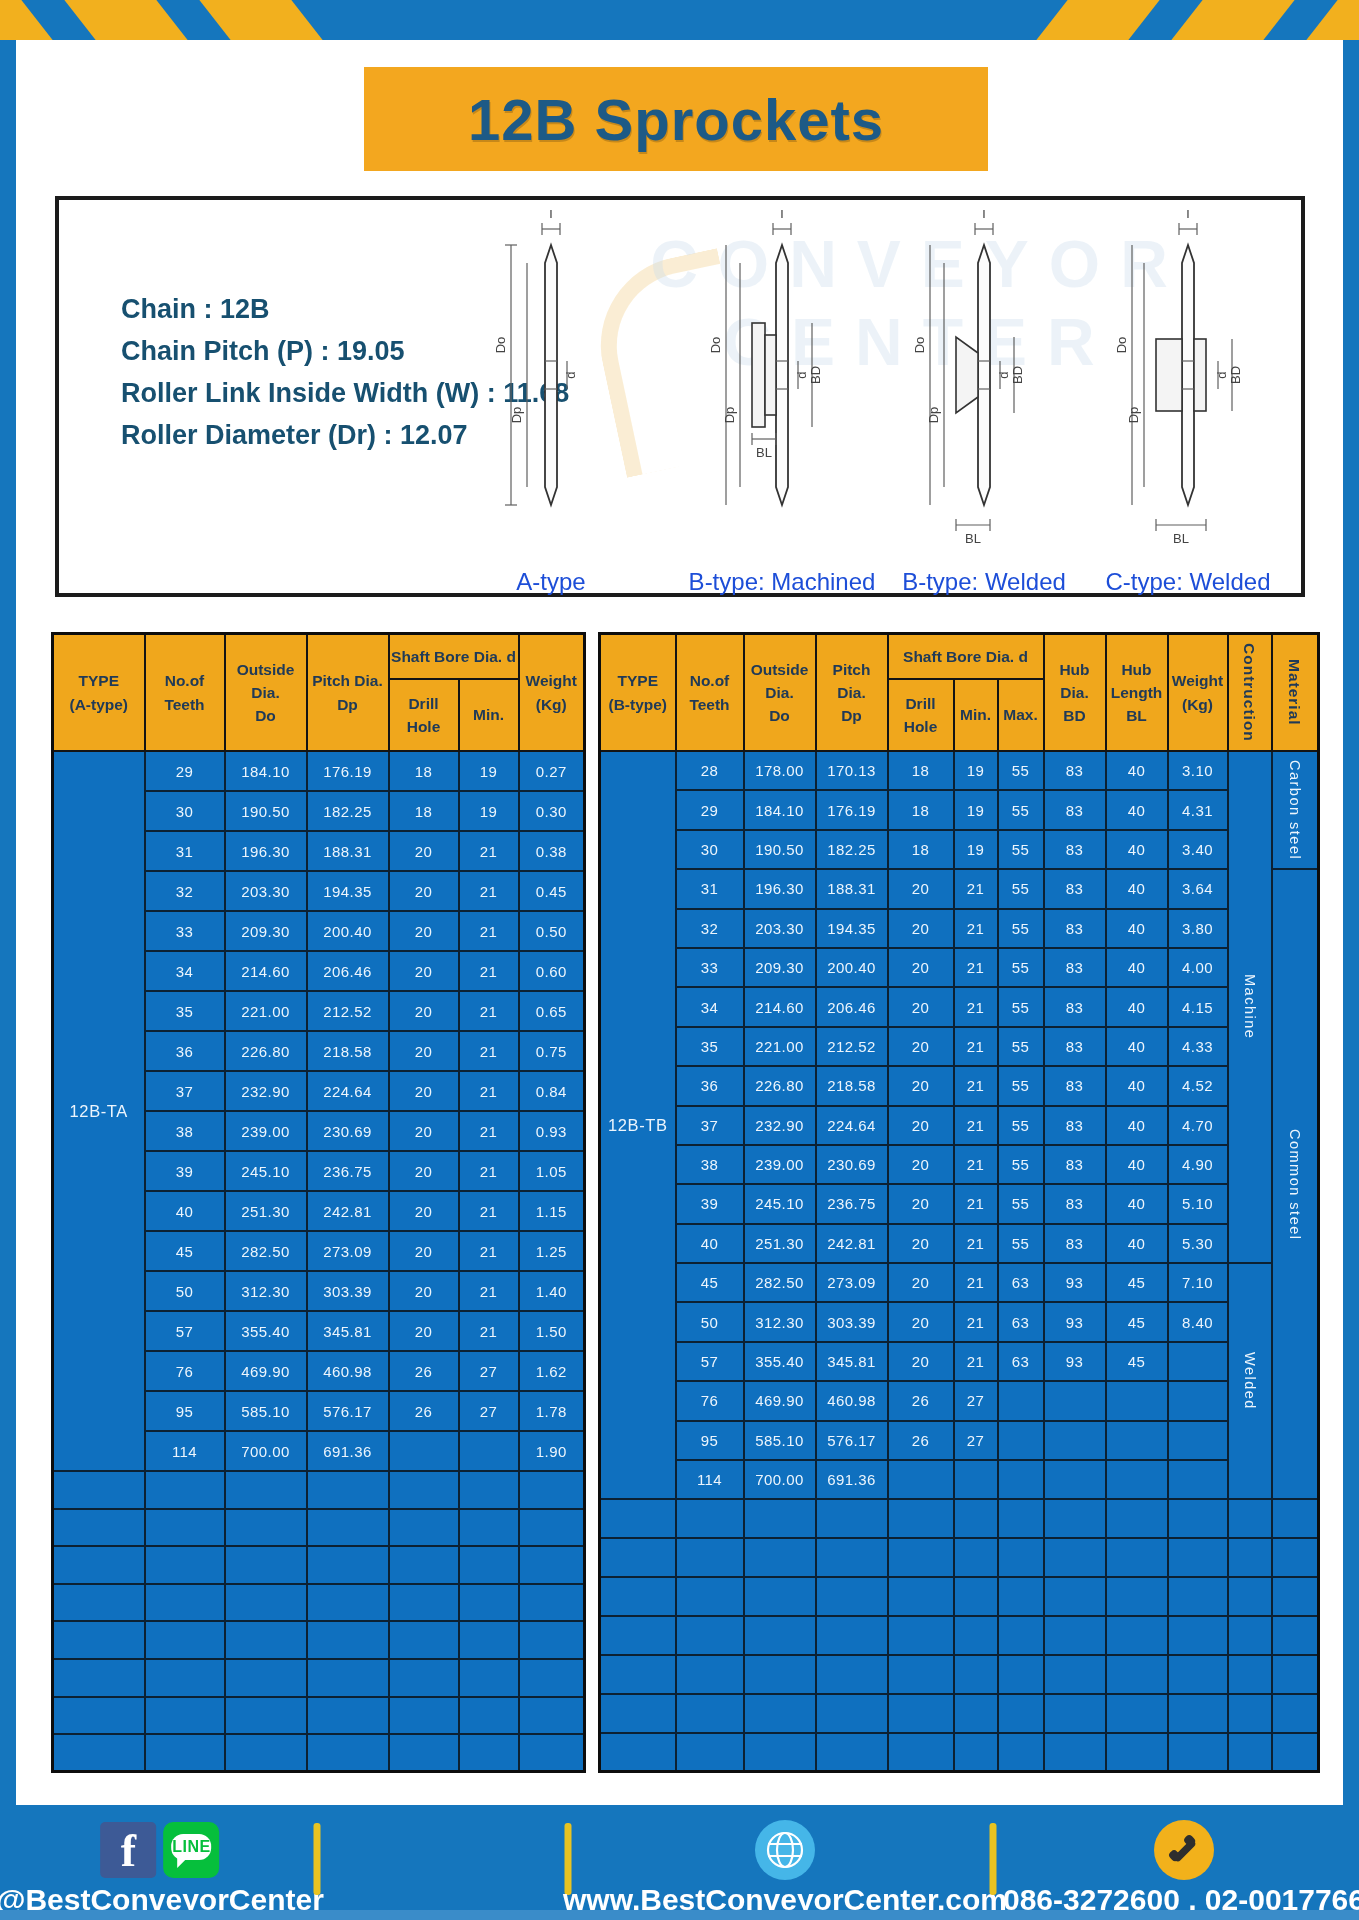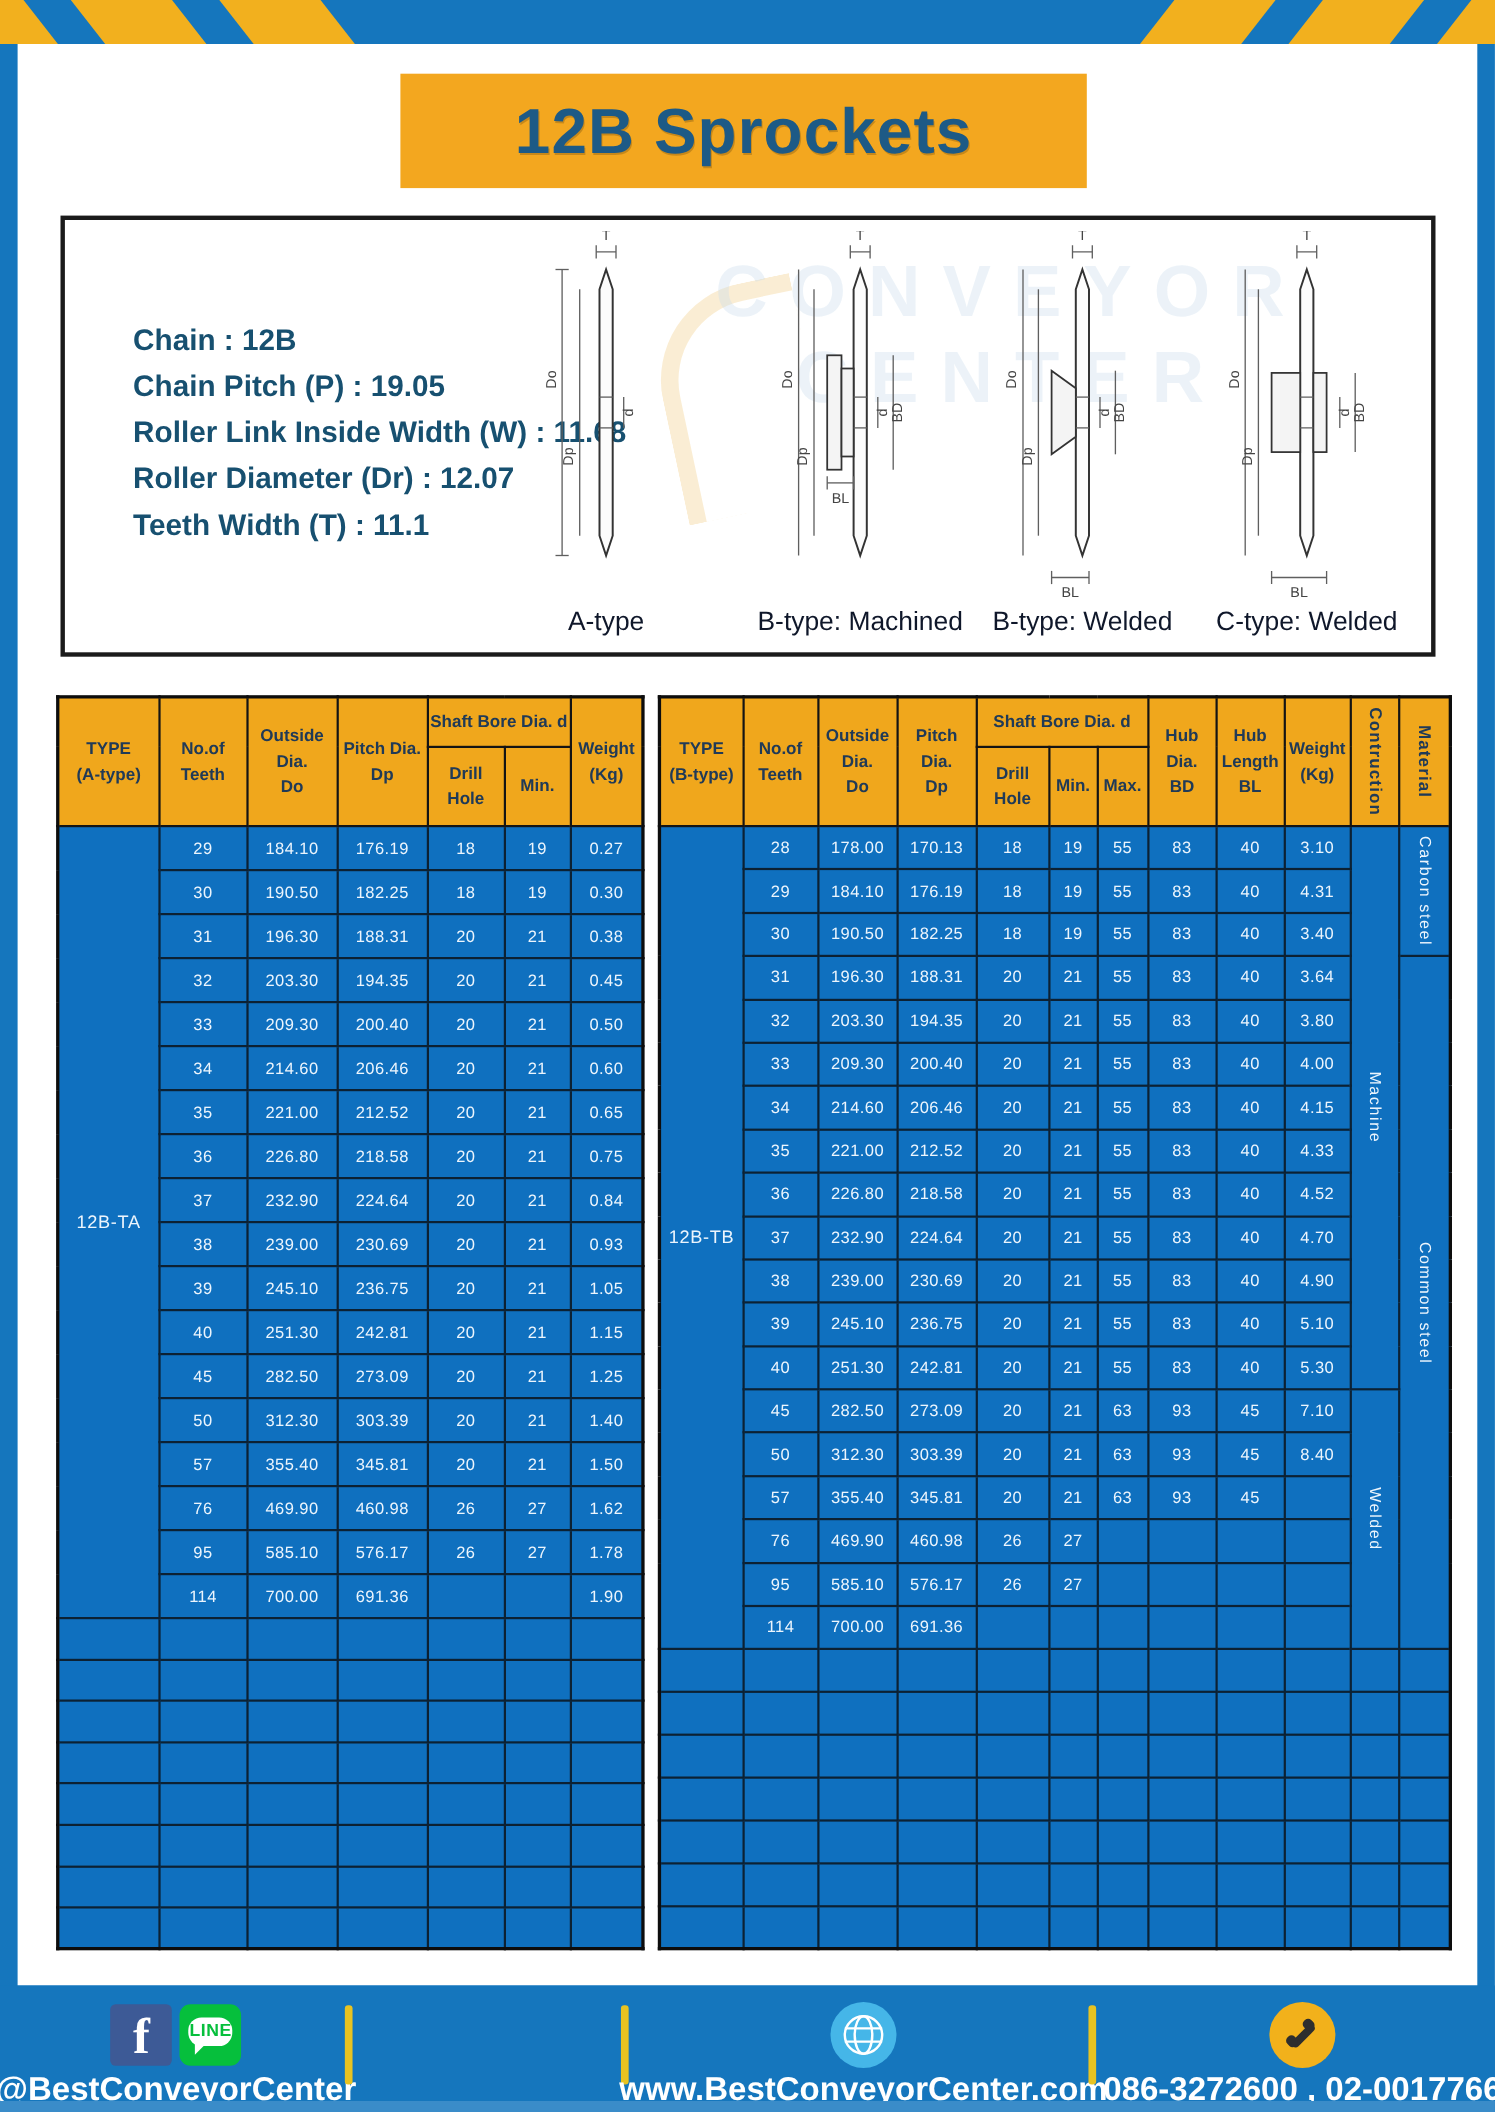--- a/index.html
+++ b/index.html
@@ -22,21 +22,21 @@
   
   .diagram-box{
     position:absolute;left:55px;top:196px;width:1250px;height:401px;
     background:#ffffff;border:4px solid #1b1b1b;box-sizing:border-box;
   }
   .specs{position:absolute;left:62px;top:88px;color:#175070;font-weight:bold;font-size:27px;line-height:42px;white-space:nowrap;}
   .watermark{position:absolute;left:500px;top:25px;width:720px;text-align:center;opacity:0.35;pointer-events:none;}
   .watermark div{font-size:66px;font-weight:bold;letter-spacing:20px;color:#c9dcec;line-height:78px;}
   .wm-swoosh{position:absolute;left:545px;top:60px;width:120px;height:190px;border:16px solid #f6ddab;border-right:none;border-bottom:none;border-radius:90px 0 0 0;opacity:0.5;transform:rotate(-12deg);}
   .diag-svg{position:absolute;left:315px;top:10px;}
-  .diag-labels span{position:absolute;top:352px;transform:translateX(-50%);font-size:24px;color:#0f172a;white-space:nowrap;}
+  .diag-labels span{position:absolute;top:368px;transform:translateX(-50%);font-size:24px;color:#1d4ed8;white-space:nowrap;}
   
   table{border-collapse:collapse;table-layout:fixed;}
   .spec-table{position:absolute;border:3px solid #0d0d0d;}
   .t-left{left:51px;top:632px;width:532px;}
   .t-right{left:598px;top:632px;width:719px;}
   th{
     background:#f0a71c;color:#203a57;font-size:15.5px;font-weight:bold;
     border:2.5px solid #141414;white-space:pre-line;line-height:1.5;padding:0;
   }
   .h1 th{height:43px;}
@@ -87,21 +87,20 @@
   <div class="watermark">
     <div>CONVEYOR</div>
     <div>CENTER</div>
   </div>
 
   <div class="specs">
     <div>Chain  :  12B</div>
     <div>Chain Pitch (P)  :  19.05</div>
     <div>Roller Link Inside Width (W) : 11.68</div>
     <div>Roller Diameter (Dr)  : 12.07</div>
-    <div>Teeth Width (T)  :  11.1</div>
   </div>
 
   <svg class="diag-svg" width="930" height="340" viewBox="0 0 930 340">
     <g stroke="#5f5f5f" stroke-width="1.2" fill="none" font-family="Liberation Sans, sans-serif" font-size="13" text-anchor="middle">
 
       <g transform="translate(177,165)">
         <path d="M0 -130 L6 -112 L6 112 L0 130 L-6 112 L-6 -112 Z" fill="#fcfcfc" stroke="#333" stroke-width="1.8"></path>
         <line x1="-6" y1="-14" x2="6" y2="-14"></line>
           <line x1="-6" y1="14" x2="6" y2="14"></line>
         <line x1="-9" y1="-146" x2="9" y2="-146"></line>

